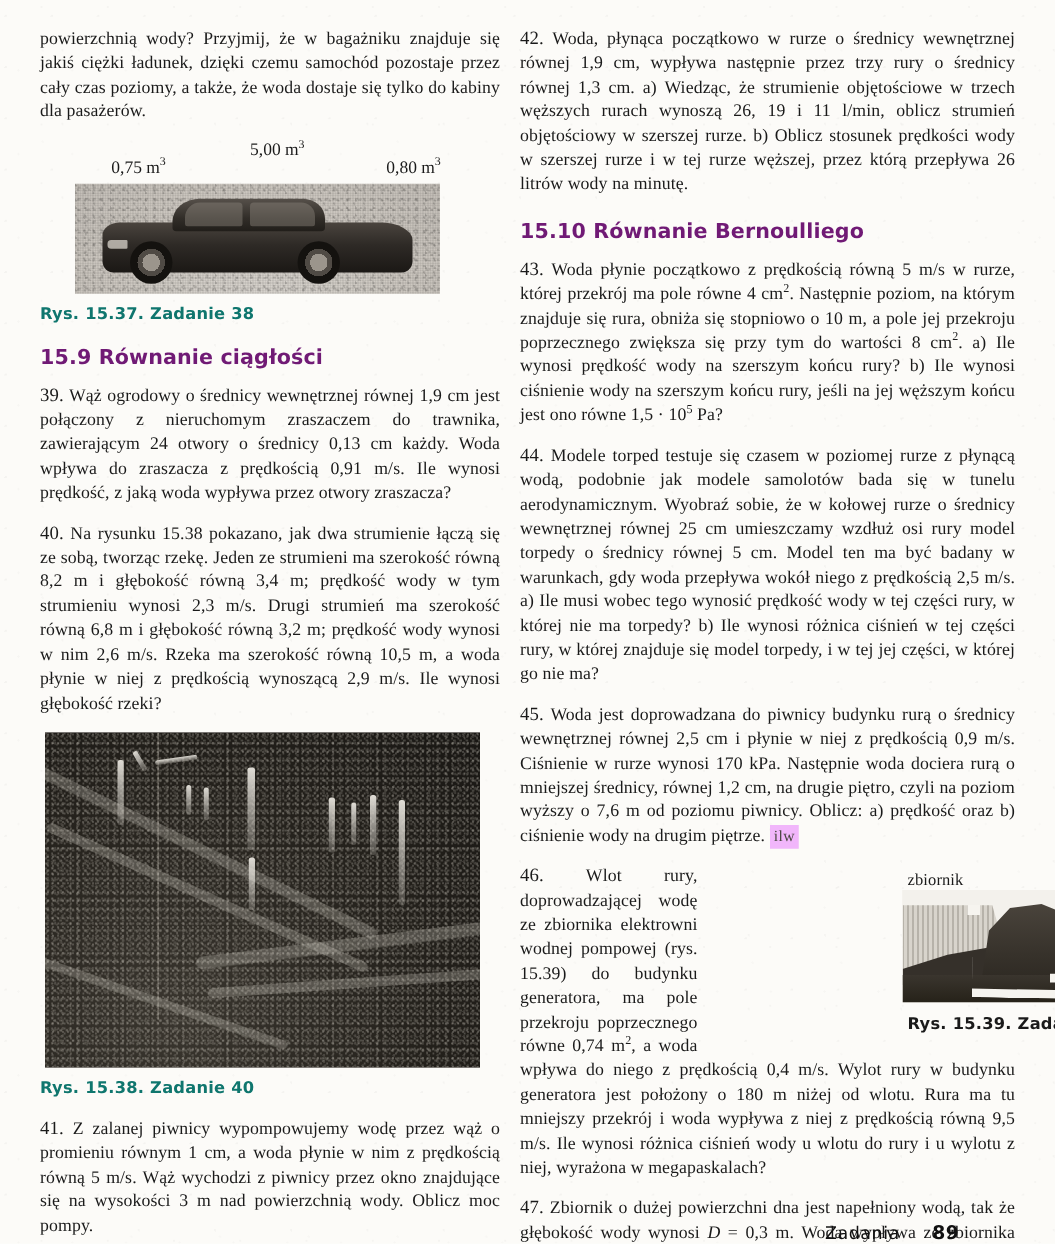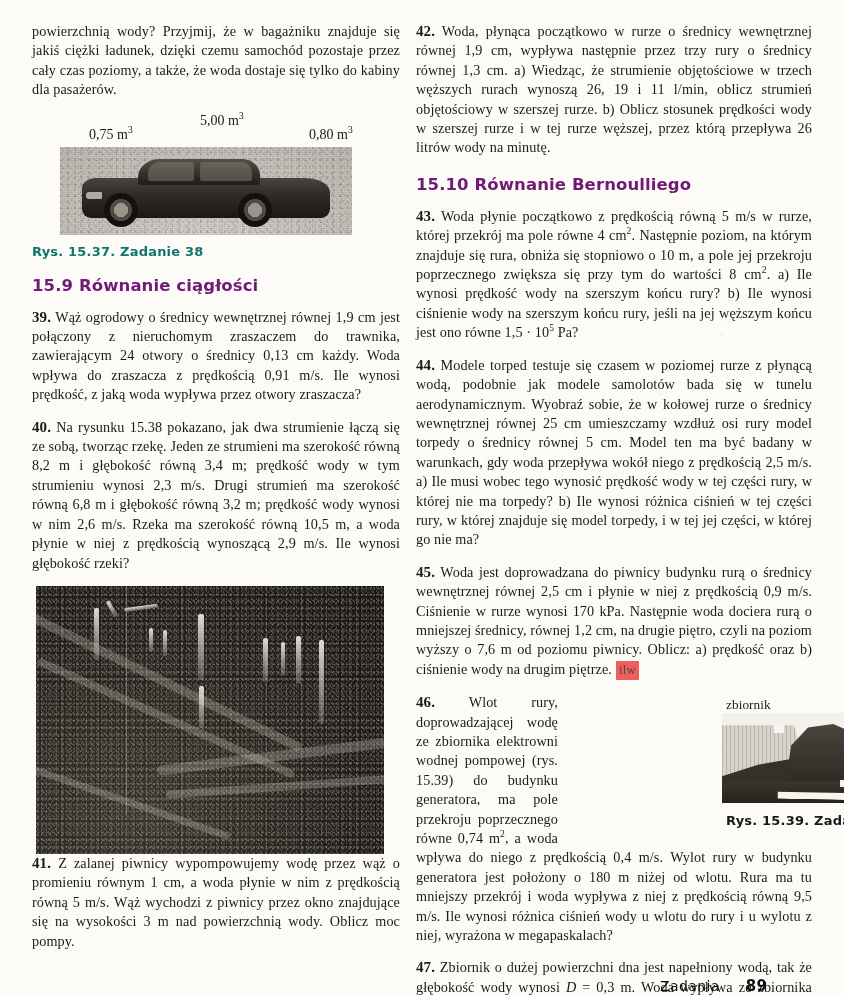--- a/index.html
+++ b/index.html
@@ -43,21 +43,21 @@
   p.para {
     margin: 0 0 13px 0;
     font-size: 14.2px;
     line-height: 19.4px;
     text-align: justify;
     text-justify: inter-word;
     hyphens: manual;
     letter-spacing: .1px;
   }
   .qnum {
-    font-weight: bold;
+    font-weight: normal;
     font-size: 15px;
   }
   h2.sect {
     font-family: "DejaVu Sans", "Liberation Sans", sans-serif;
     font-size: 16.5px;
     font-weight: bold;
     margin: 17px 0 13px 0;
     letter-spacing: .1px;
     color: #701a75;
   }
@@ -280,21 +280,21 @@
   .float-figure {
     float: right;
     width: 244px;
     height: 150px;
     position: relative;
     margin: 2px 0 0 10px;
     shape-outside: inset(0);
   }
   .mark-ilw {
     display: inline-block;
-    background: #ef4444;
+    background: #f0abfc;
     color: #2b2822;
     font-size: 12.5px;
     padding: 0 3px;
     margin-left: 4px;
     letter-spacing: .3px;
     opacity: .85;
   }
   .footer {
     position: absolute;
     left: 660px; top: 966px;
@@ -359,20 +359,21 @@
       <div class="streak st5"></div>
       <div class="streak st6"></div>
       <div class="streak st7"></div>
       <div class="streak st8"></div>
       <div class="streak st9"></div>
       <div class="streak st10"></div>
       <div class="streak st11"></div>
       <div class="hairline"></div>
       <div class="aerial-noise"></div>
     </div>
+    <div class="caption">Rys. 15.38. Zadanie 40</div>
 
     <p class="para"><span class="qnum">41.</span> <span>Z zalanej piwnicy wypompowujemy wodę przez wąż o promieniu równym 1 cm, a woda płynie w nim z prędkością równą 5 m/s. Wąż wychodzi z piwnicy przez okno znajdujące się na wysokości 3 m nad powierzchnią wody. Oblicz moc pompy.</span></p>
   </div>
 
   <div class="col col-right">
 
     <p class="para"><span class="qnum">42.</span> <span>Woda, płynąca początkowo w rurze o średnicy wewnętrznej równej 1,9 cm, wypływa następnie przez trzy rury o średnicy równej 1,3 cm. a) Wiedząc, że strumienie objętościowe w trzech węższych rurach wynoszą 26, 19 i 11 l/min, oblicz strumień objętościowy w szerszej rurze. b) Oblicz stosunek prędkości wody w szerszej rurze i w tej rurze węższej, przez którą przepływa 26 litrów wody na minutę.</span></p>
 
     <h2 class="sect">15.10 Równanie Bernoulliego</h2>
 

